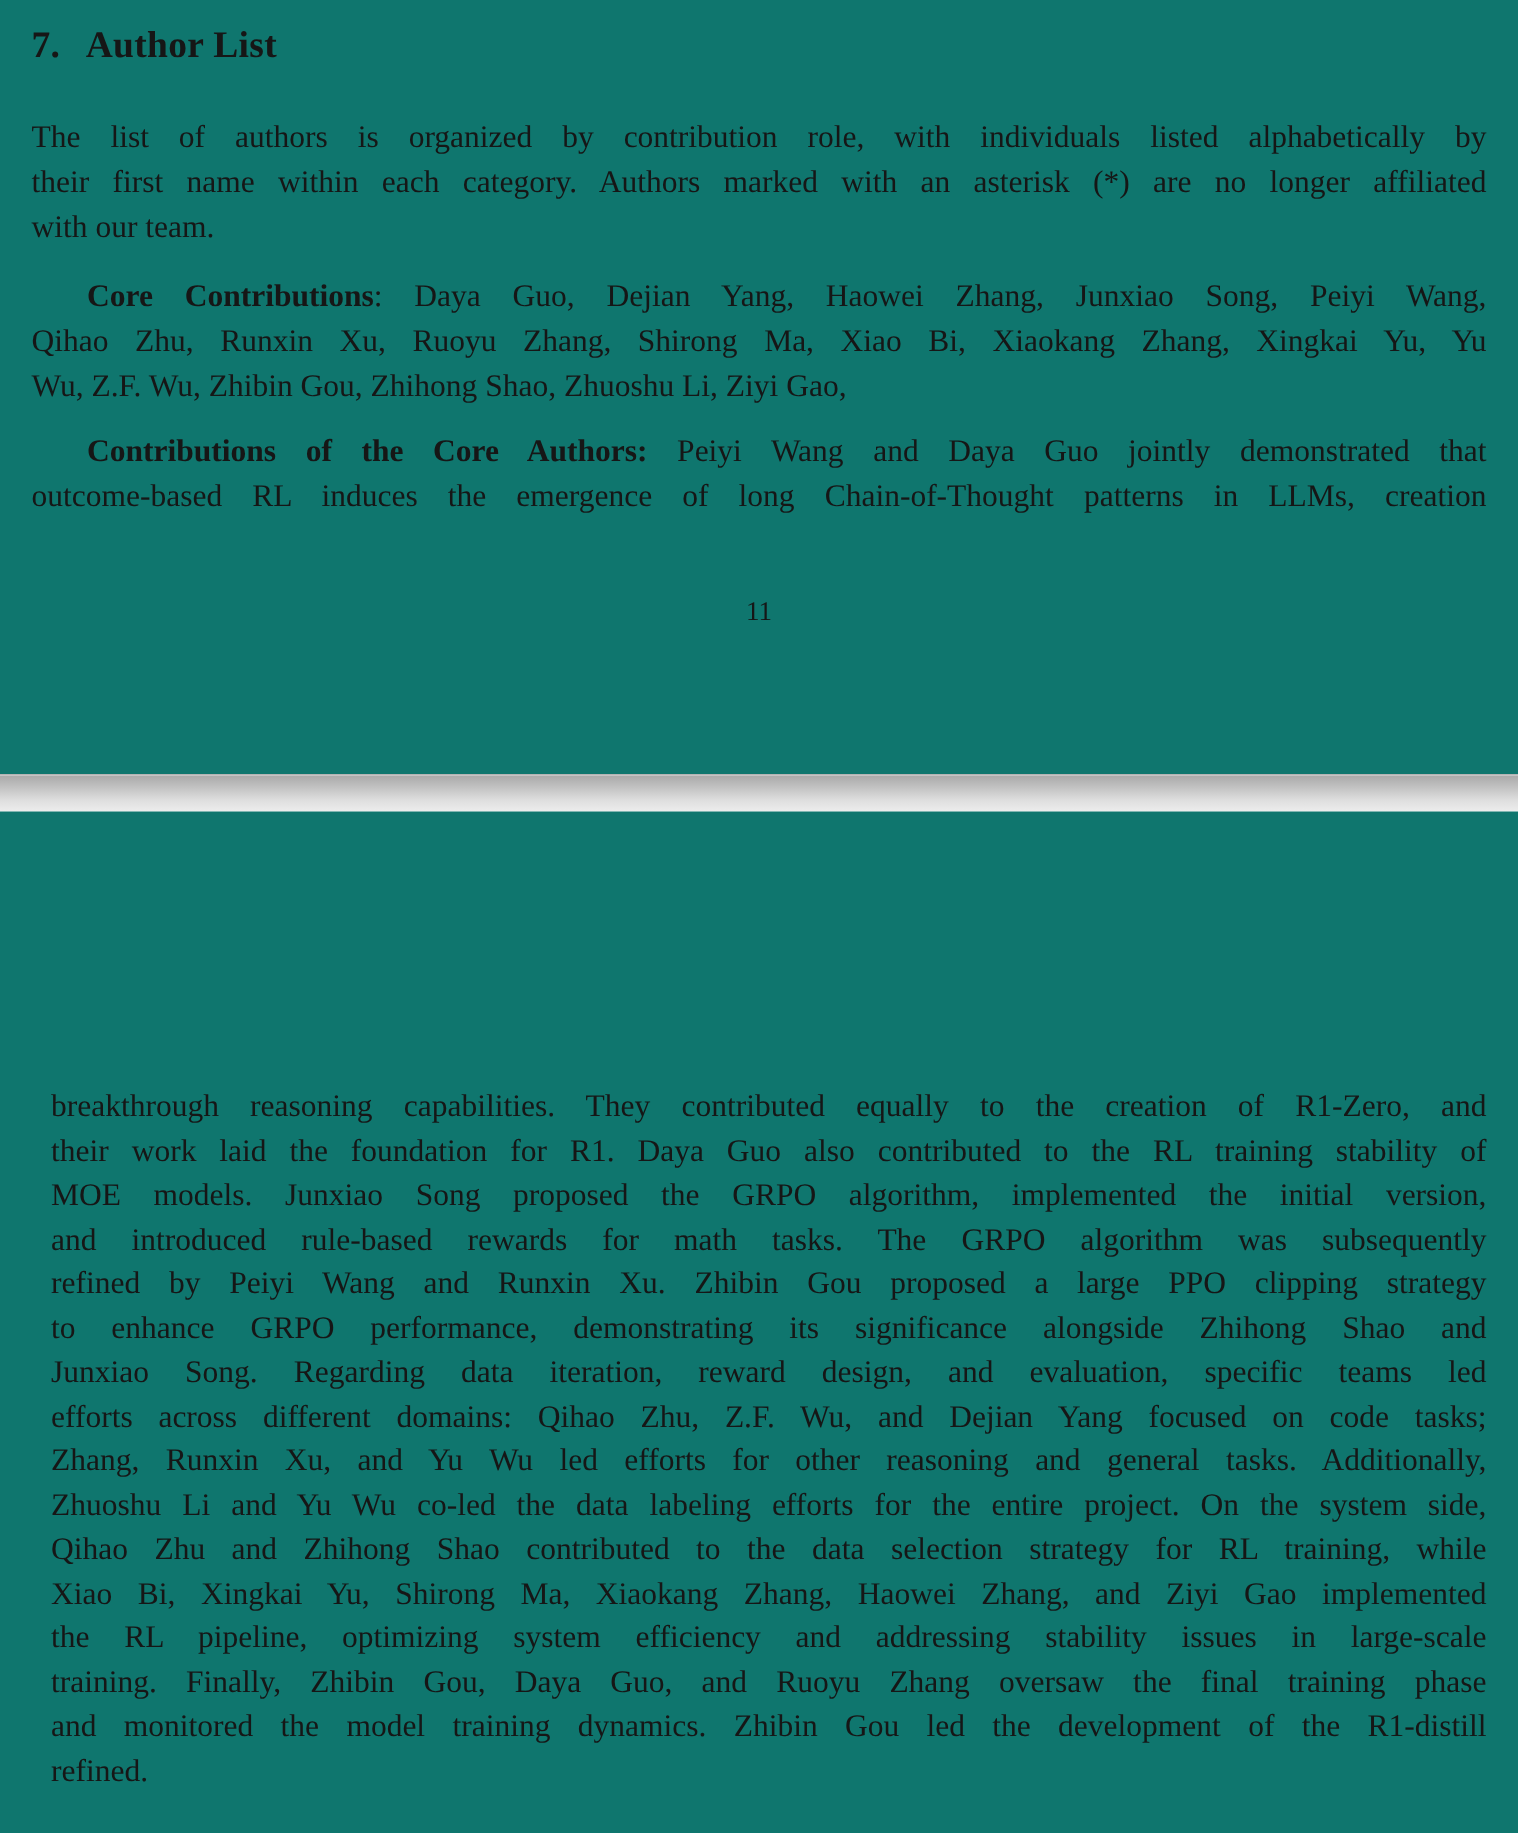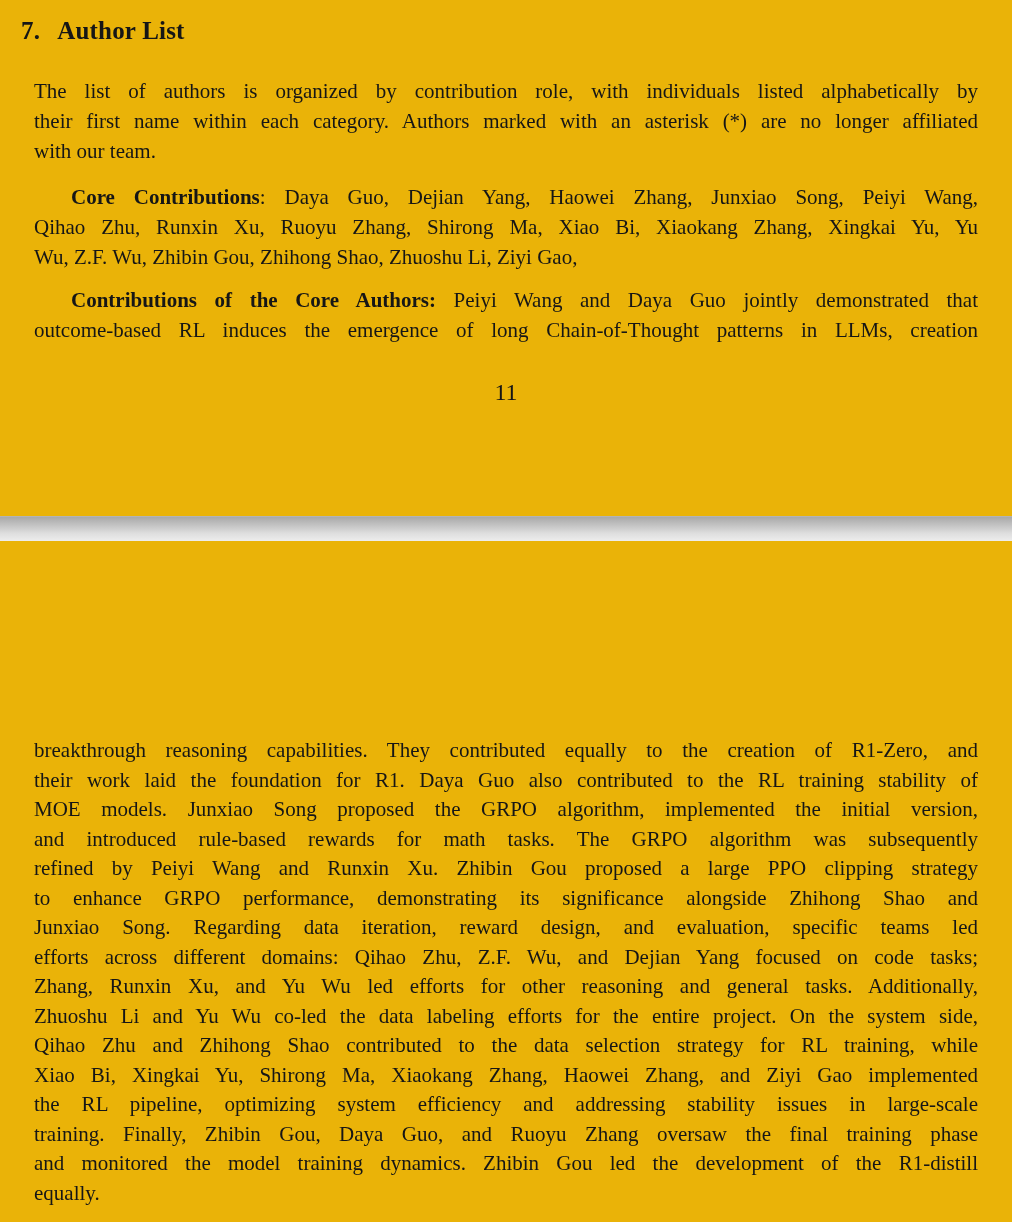--- a/index.html
+++ b/index.html
@@ -9,45 +9,45 @@
   }
   body {
     width: 1012px;
     height: 1222px;
     overflow: hidden;
     font-family: "Liberation Serif", "DejaVu Serif", serif;
     color: #161616;
   }
   .page {
     box-sizing: border-box;
-    background: #eab308;
+    background: #0f766e;
   }
   .page-11 {
     height: 516px;
     padding: 16px 21px 0 21px;
     position: relative;
   }
   .page-12 {
     height: 681px;
-    padding: 182px 21px 0 21px;
+    padding: 182px 21px 0 34px;
   }
   .section-heading {
     font-size: 25px;
     font-weight: bold;
     line-height: 30px;
     margin: 0 0 30px 0;
     letter-spacing: 0.2px;
   }
   .section-heading .sec-num {
     margin-right: 17px;
   }
   .para {
     font-size: 21px;
     line-height: 30px;
-    margin: 13px;
+    margin: 0;
   }
   .para-tight {
     line-height: 29.5px;
   }
   .mt-16 { margin-top: 16px; }
   .mt-13 { margin-top: 13px; }
   .line {
     text-align: justify;
     text-align-last: left;
   }
@@ -55,25 +55,25 @@
     text-align-last: justify;
   }
   .line.ind {
     text-indent: 37px;
   }
   .line .b {
     font-weight: bold;
   }
   .page-number {
     position: absolute;
-    top: 377px;
+    top: 392px;
     left: 0;
     right: 0;
     text-align: center;
-    font-size: 24px;
+    font-size: 18px;
     line-height: 30px;
   }
   .page-divider {
     height: 25px;
     border-top: 1px solid #b4b4b4;
     box-sizing: border-box;
     background: linear-gradient(to bottom, #a9a9a9 0%, #c6c6c6 38%, #dedede 68%, #ededed 100%);
   }
 </style>
 </head>
@@ -112,15 +112,15 @@
       <div class="line j"><span>to enhance GRPO performance, demonstrating its significance alongside Zhihong Shao and</span></div>
       <div class="line j"><span>Junxiao Song. Regarding data iteration, reward design, and evaluation, specific teams led</span></div>
       <div class="line j"><span>efforts across different domains: Qihao Zhu, Z.F. Wu, and Dejian Yang focused on code tasks;</span></div>
       <div class="line j"><span>Zhang, Runxin Xu, and Yu Wu led efforts for other reasoning and general tasks. Additionally,</span></div>
       <div class="line j"><span>Zhuoshu Li and Yu Wu co-led the data labeling efforts for the entire project. On the system side,</span></div>
       <div class="line j"><span>Qihao Zhu and Zhihong Shao contributed to the data selection strategy for RL training, while</span></div>
       <div class="line j"><span>Xiao Bi, Xingkai Yu, Shirong Ma, Xiaokang Zhang, Haowei Zhang, and Ziyi Gao implemented</span></div>
       <div class="line j"><span>the RL pipeline, optimizing system efficiency and addressing stability issues in large-scale</span></div>
       <div class="line j"><span>training. Finally, Zhibin Gou, Daya Guo, and Ruoyu Zhang oversaw the final training phase</span></div>
       <div class="line j"><span>and monitored the model training dynamics. Zhibin Gou led the development of the R1-distill</span></div>
-      <div class="line"><span>equally.</span></div>
+      <div class="line"><span>refined.</span></div>
     </div>
 </div>
 
 </body></html>

